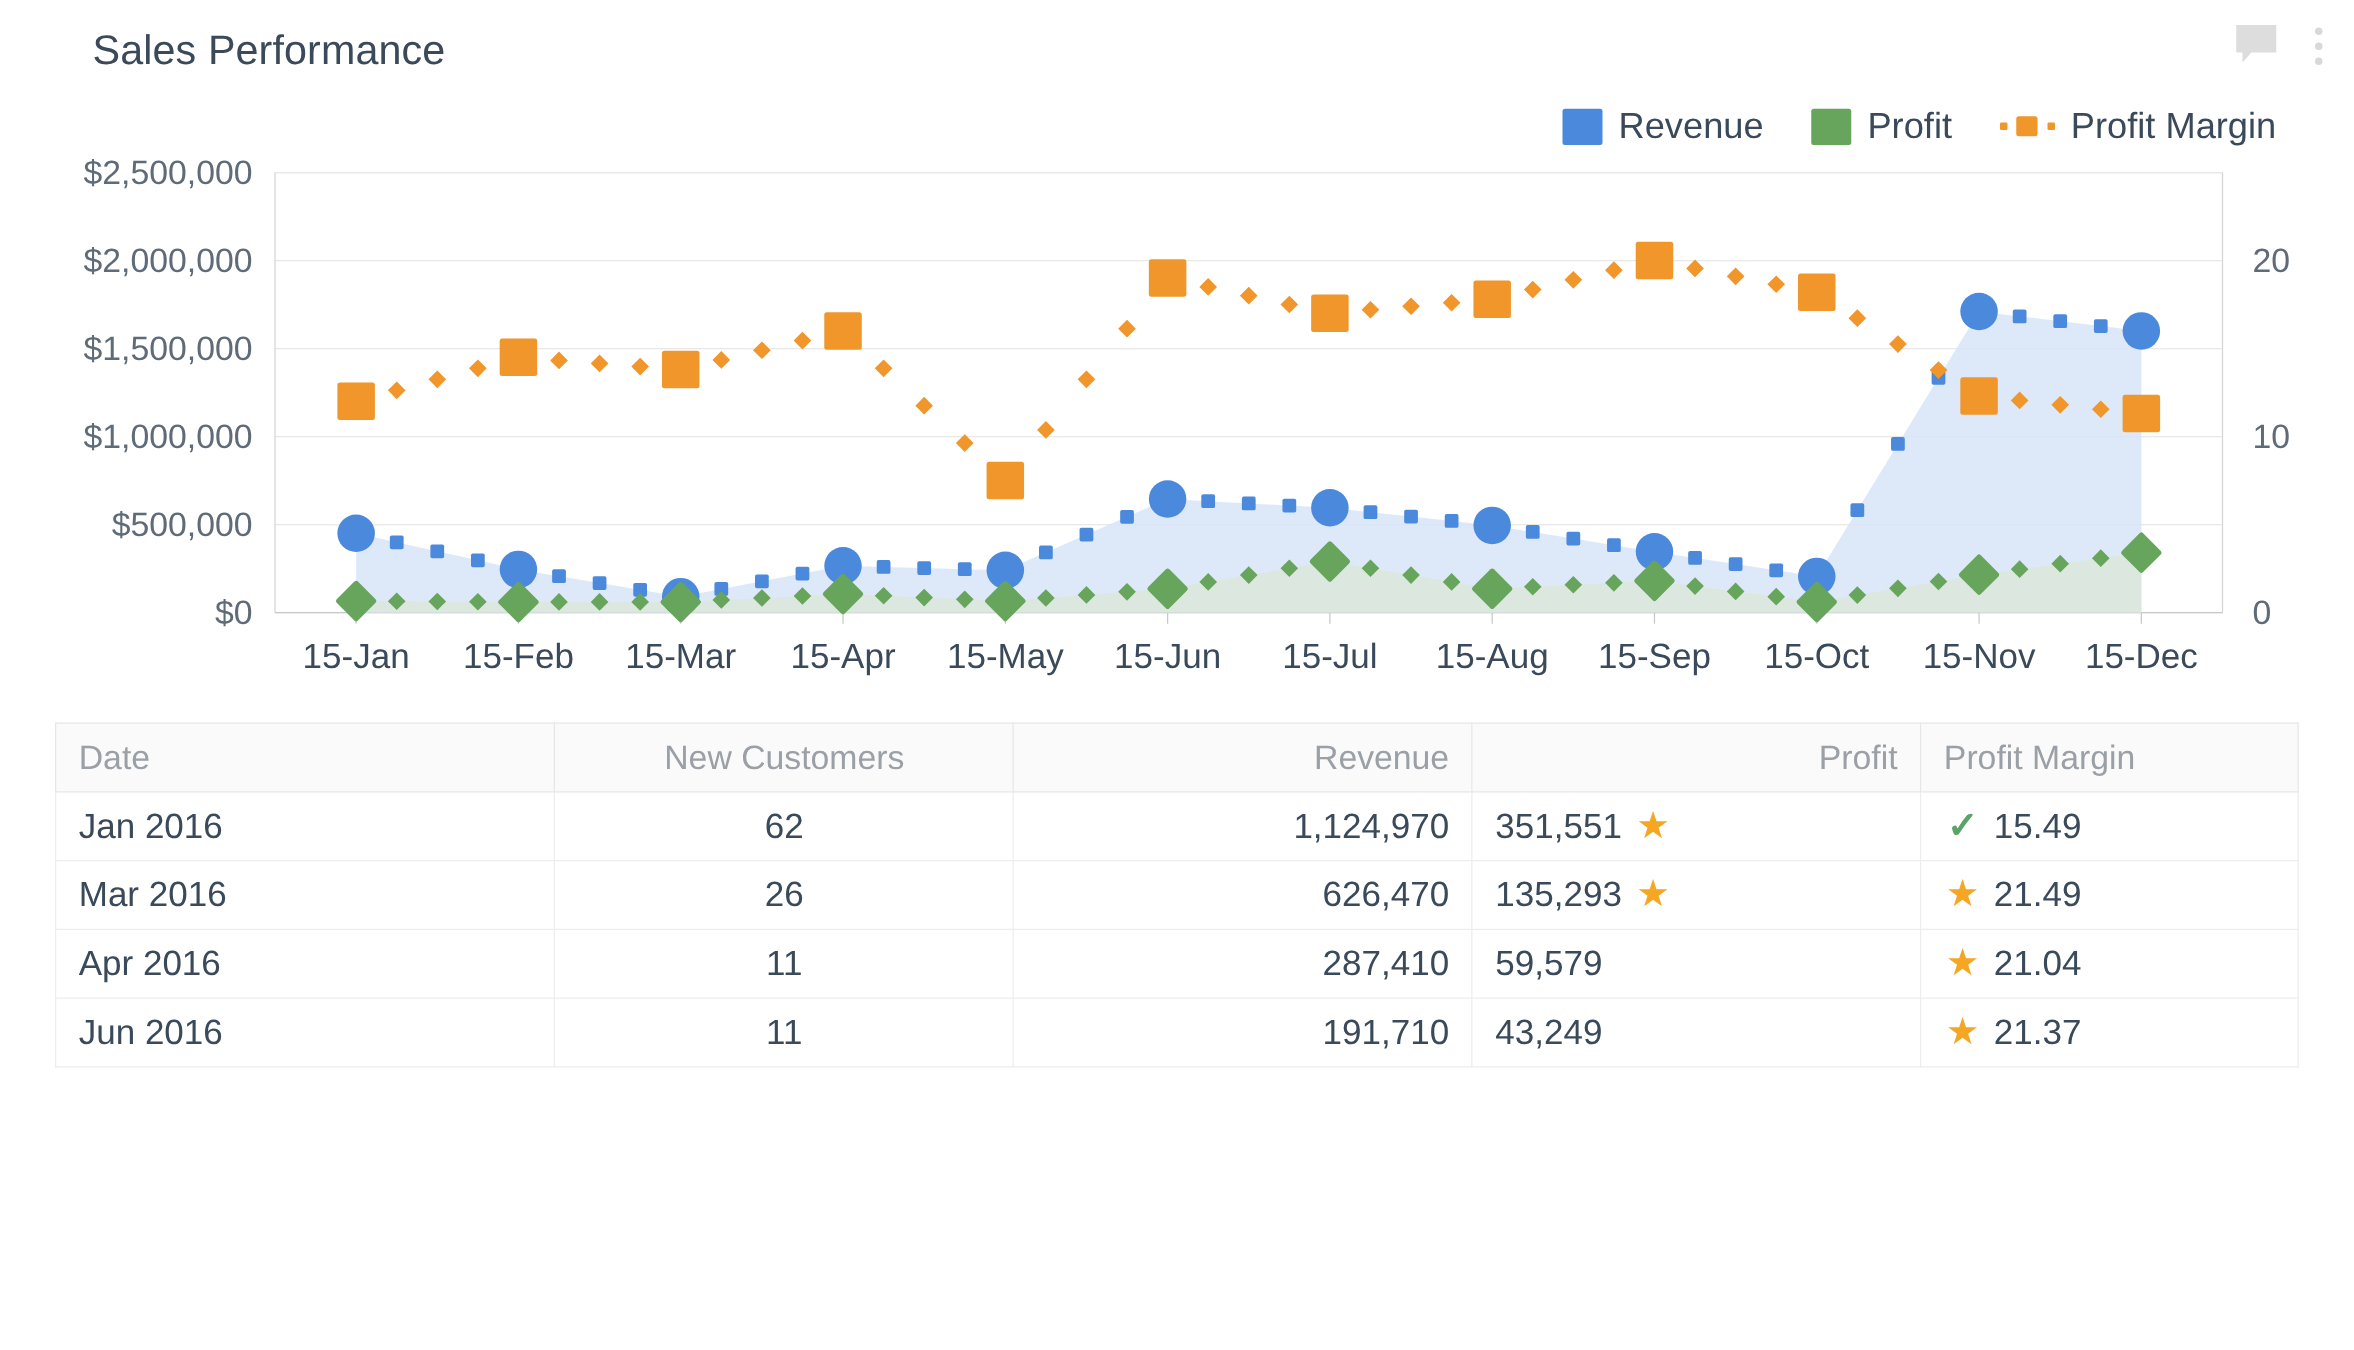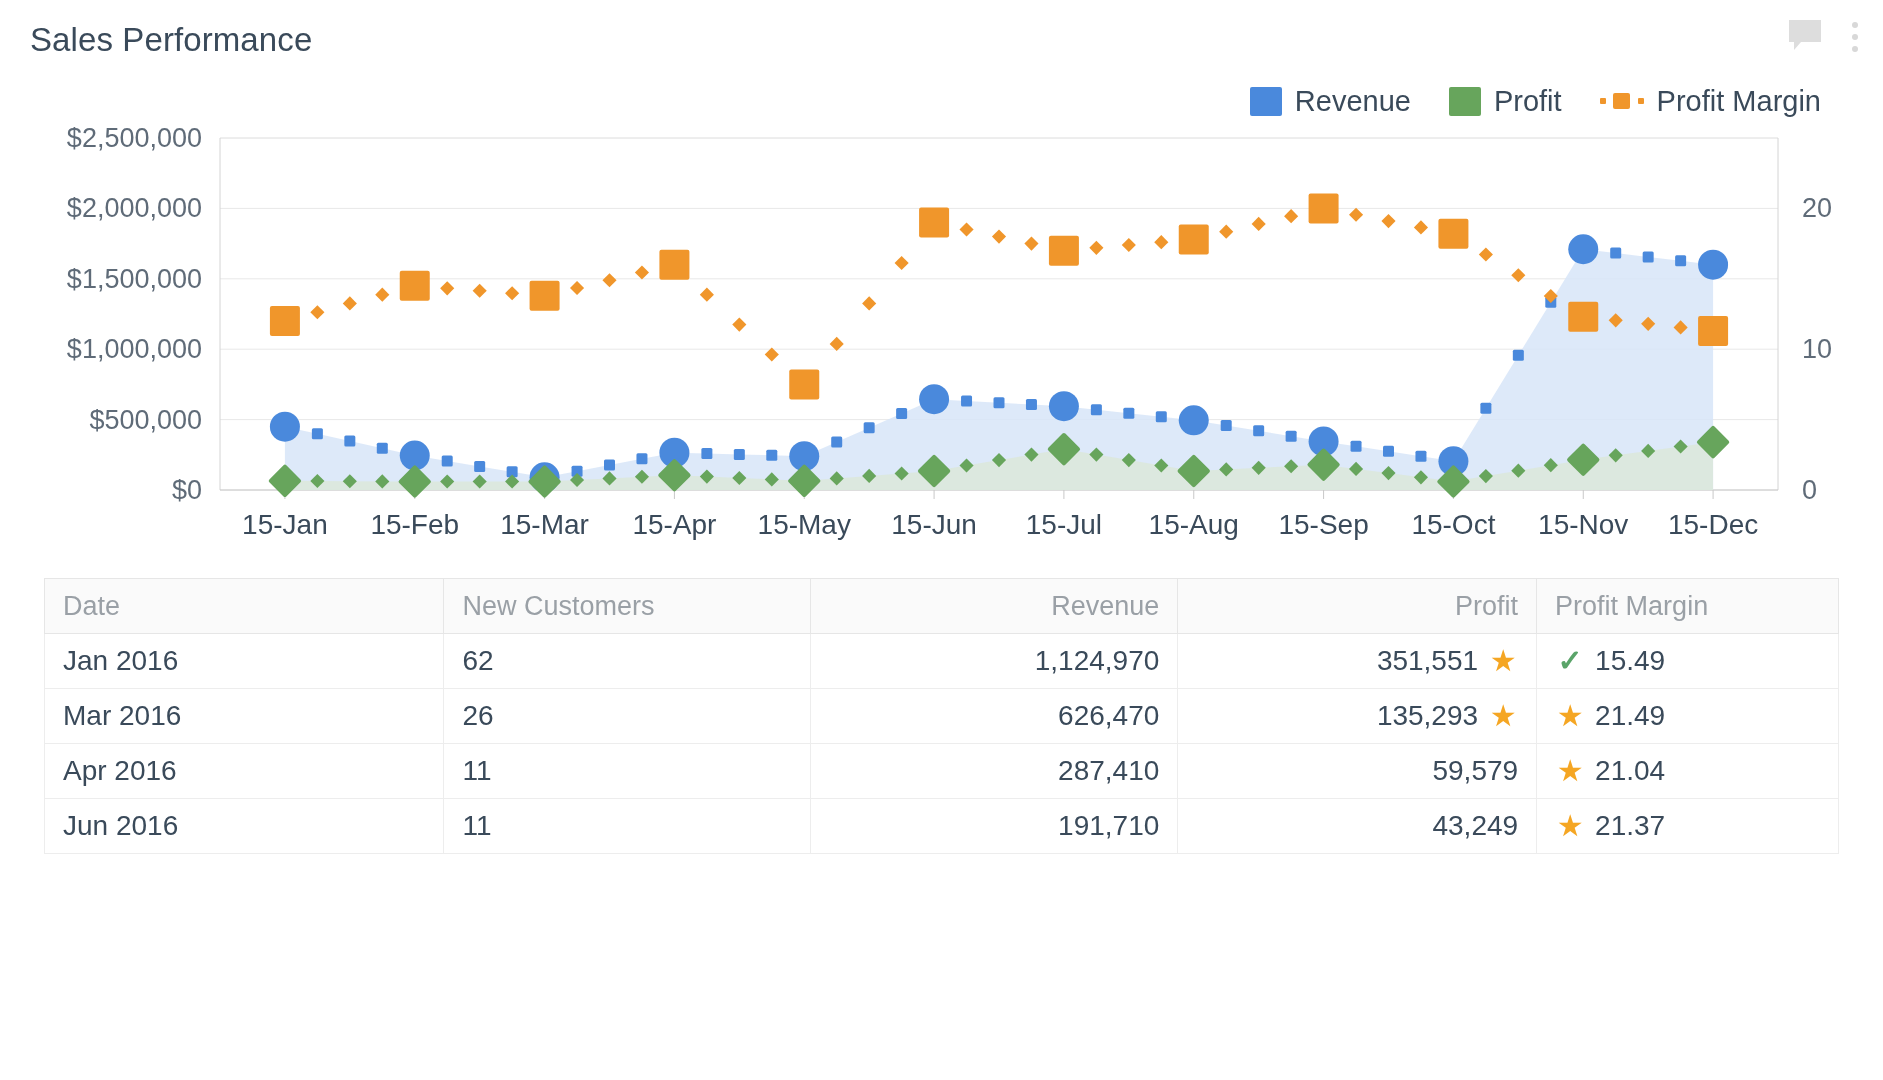--- a/index.html
+++ b/index.html
@@ -16,20 +16,21 @@
   }
 
   
   .widget-header {
     position: relative;
     height: 78px;
     padding: 0 40px 0 30px;
     display: flex;
     align-items: center;
     box-sizing: border-box;
+    margin-left: 44px;
   }
   .widget-title {
     font-size: 33px;
     font-weight: 400;
     color: #3a4a5a;
     letter-spacing: 0.1px;
     line-height: 1;
     white-space: nowrap;
   }
   .header-actions {
@@ -165,29 +166,28 @@
     background: #fafafa;
     color: #9aa0a6;
     font-size: 27px;
     border-top: 1px solid #e6e6e6;
   }
   table.data-table tbody td {
     color: #3a4a5a;
     border-color: #ededed;
   }
   .col-date   { width: 22.5%; text-align: left; }
-  .col-cust   { width: 20.5%; text-align: left; }
+  .col-cust   { width: 20.5%; text-align: center; }
   .col-rev    { width: 20.5%; text-align: right; }
   .col-profit { width: 20%;   text-align: right; }
   .col-margin { width: 16.5%; text-align: left; }
 
   .cell-flex {
     display: flex;
     align-items: center;
-    justify-content: flex-end;
     gap: 10px;
   }
   .cell-flex.left {
     justify-content: flex-start;
   }
   .star {
     color: #f5A623;
     font-size: 30px;
     line-height: 1;
   }

